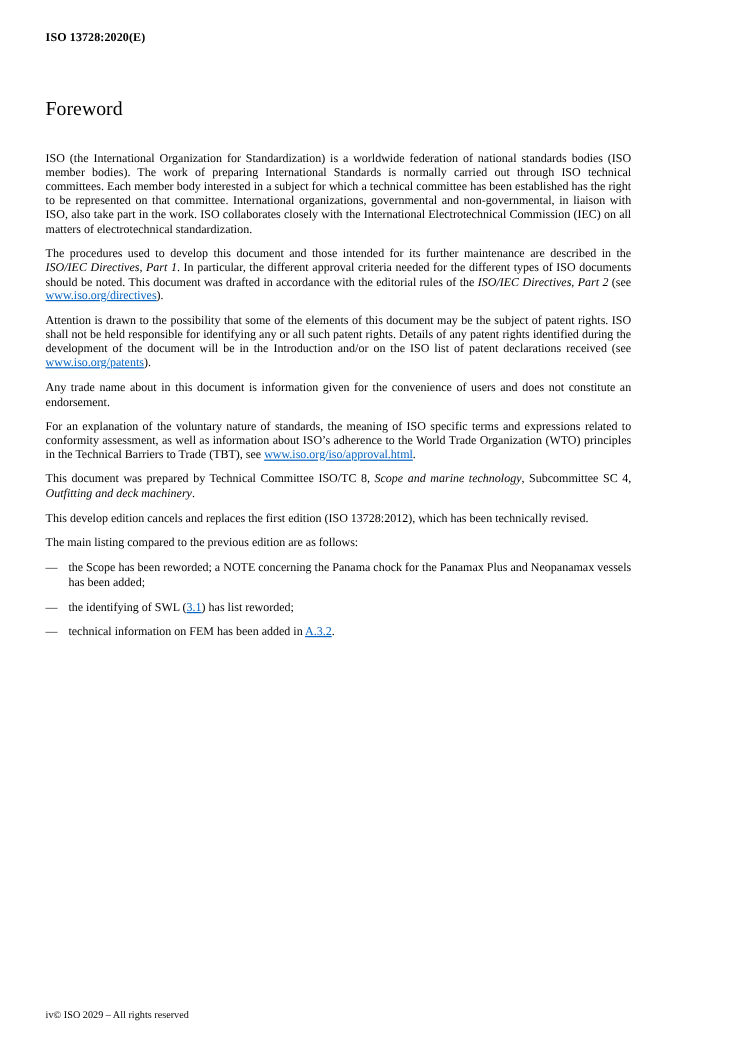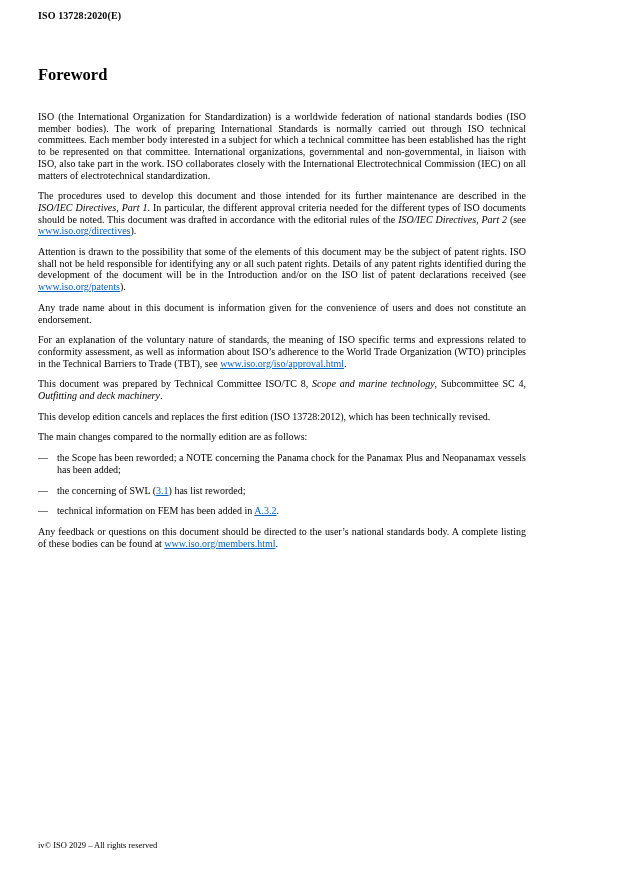--- a/index.html
+++ b/index.html
@@ -5,33 +5,33 @@
   * { box-sizing: border-box; }
   html, body { margin: 0; padding: 0; background: #ffffff; }
 
   .page {
     width: 564px;
     height: 876px;
     position: relative;
     background: #ffffff;
     color: #000000;
     font-family: "Liberation Serif", serif;
-    padding: 10px 38px;
+    padding: 26px 38px;
     overflow: hidden;
   }
 
   .doc-header {
     font-size: 10px;
     font-weight: bold;
     letter-spacing: 0.1px;
   }
 
   .doc-title {
     font-size: 16.5px;
-    font-weight: bold;
+    font-weight: normal;
     margin: 44px 0 0 0;
   }
 
   .doc-body { margin-top: 26px; }
 
   .para, .list-item {
     font-size: 10px;
     line-height: 11.7px;
     text-align: justify;
     margin: 0 0 9px 0;
@@ -76,25 +76,24 @@
   <h1 class="doc-title">Foreword</h1>
 
   <div class="doc-body">
       <p class="para"><span>ISO (the International Organization for Standardization) is a worldwide federation of national standards bodies (ISO member bodies). The work of preparing International Standards is normally carried out through ISO technical committees. Each member body interested in a subject for which a technical committee has been established has the right to be represented on that committee. International organizations, governmental and non-governmental, in liaison with ISO, also take part in the work. ISO collaborates closely with the International Electrotechnical Commission (IEC) on all matters of electrotechnical standardization.</span></p>
       <p class="para"><span>The procedures used to develop this document and those intended for its further maintenance are described in the </span><em>ISO/IEC Directives, Part 1</em><span>. In particular, the different approval criteria needed for the different types of ISO documents should be noted. This document was drafted in accordance with the editorial rules of the </span><em>ISO/IEC Directives, Part 2</em><span> (see </span><a class="link" href="#">www.iso.org/directives</a><span>).</span></p>
       <p class="para"><span>Attention is drawn to the possibility that some of the elements of this document may be the subject of patent rights. ISO shall not be held responsible for identifying any or all such patent rights. Details of any patent rights identified during the development of the document will be in the Introduction and/or on the ISO list of patent declarations received (see </span><a class="link" href="#">www.iso.org/patents</a><span>).</span></p>
       <p class="para"><span>Any trade name about in this document is information given for the convenience of users and does not constitute an endorsement.</span></p>
       <p class="para"><span>For an explanation of the voluntary nature of standards, the meaning of ISO specific terms and expressions related to conformity assessment, as well as information about ISO’s adherence to the World Trade Organization (WTO) principles in the Technical Barriers to Trade (TBT), see </span><a class="link" href="#">www.iso.org/iso/approval.html</a><span>.</span></p>
       <p class="para"><span>This document was prepared by Technical Committee ISO/TC 8, </span><em>Scope and marine technology</em><span>, Subcommittee SC 4, </span><em>Outfitting and deck machinery</em><span>.</span></p>
       <p class="para"><span>This develop edition cancels and replaces the first edition (ISO 13728:2012), which has been technically revised.</span></p>
-      <p class="para"><span>The main changes compared to the normally edition are as follows:</span></p>
+      <p class="para"><span>The main listing compared to the previous edition are as follows:</span></p>
       <p class="list-item"><span class="dash">—</span><span>the Scope has been reworded; a NOTE concerning the Panama chock for the Panamax Plus and Neopanamax vessels has been added;</span></p>
-      <p class="list-item"><span class="dash">—</span><span>the concerning of SWL (</span><a class="link" href="#">3.1</a><span>) has list reworded;</span></p>
+      <p class="list-item"><span class="dash">—</span><span>the identifying of SWL (</span><a class="link" href="#">3.1</a><span>) has list reworded;</span></p>
       <p class="list-item"><span class="dash">—</span><span>technical information on FEM has been added in </span><a class="link" href="#">A.3.2</a><span>.</span></p>
-      <p class="para"><span>Any feedback or questions on this document should be directed to the user’s national standards body. A complete listing of these bodies can be found at </span><a class="link" href="#">www.iso.org/members.html</a><span>.</span></p>
     </div>
 
   <div class="doc-footer">
     <span>iv</span>
     <span>© ISO 2029 – All rights reserved</span>
   </div>
 
 </div>
 
 </body></html>

